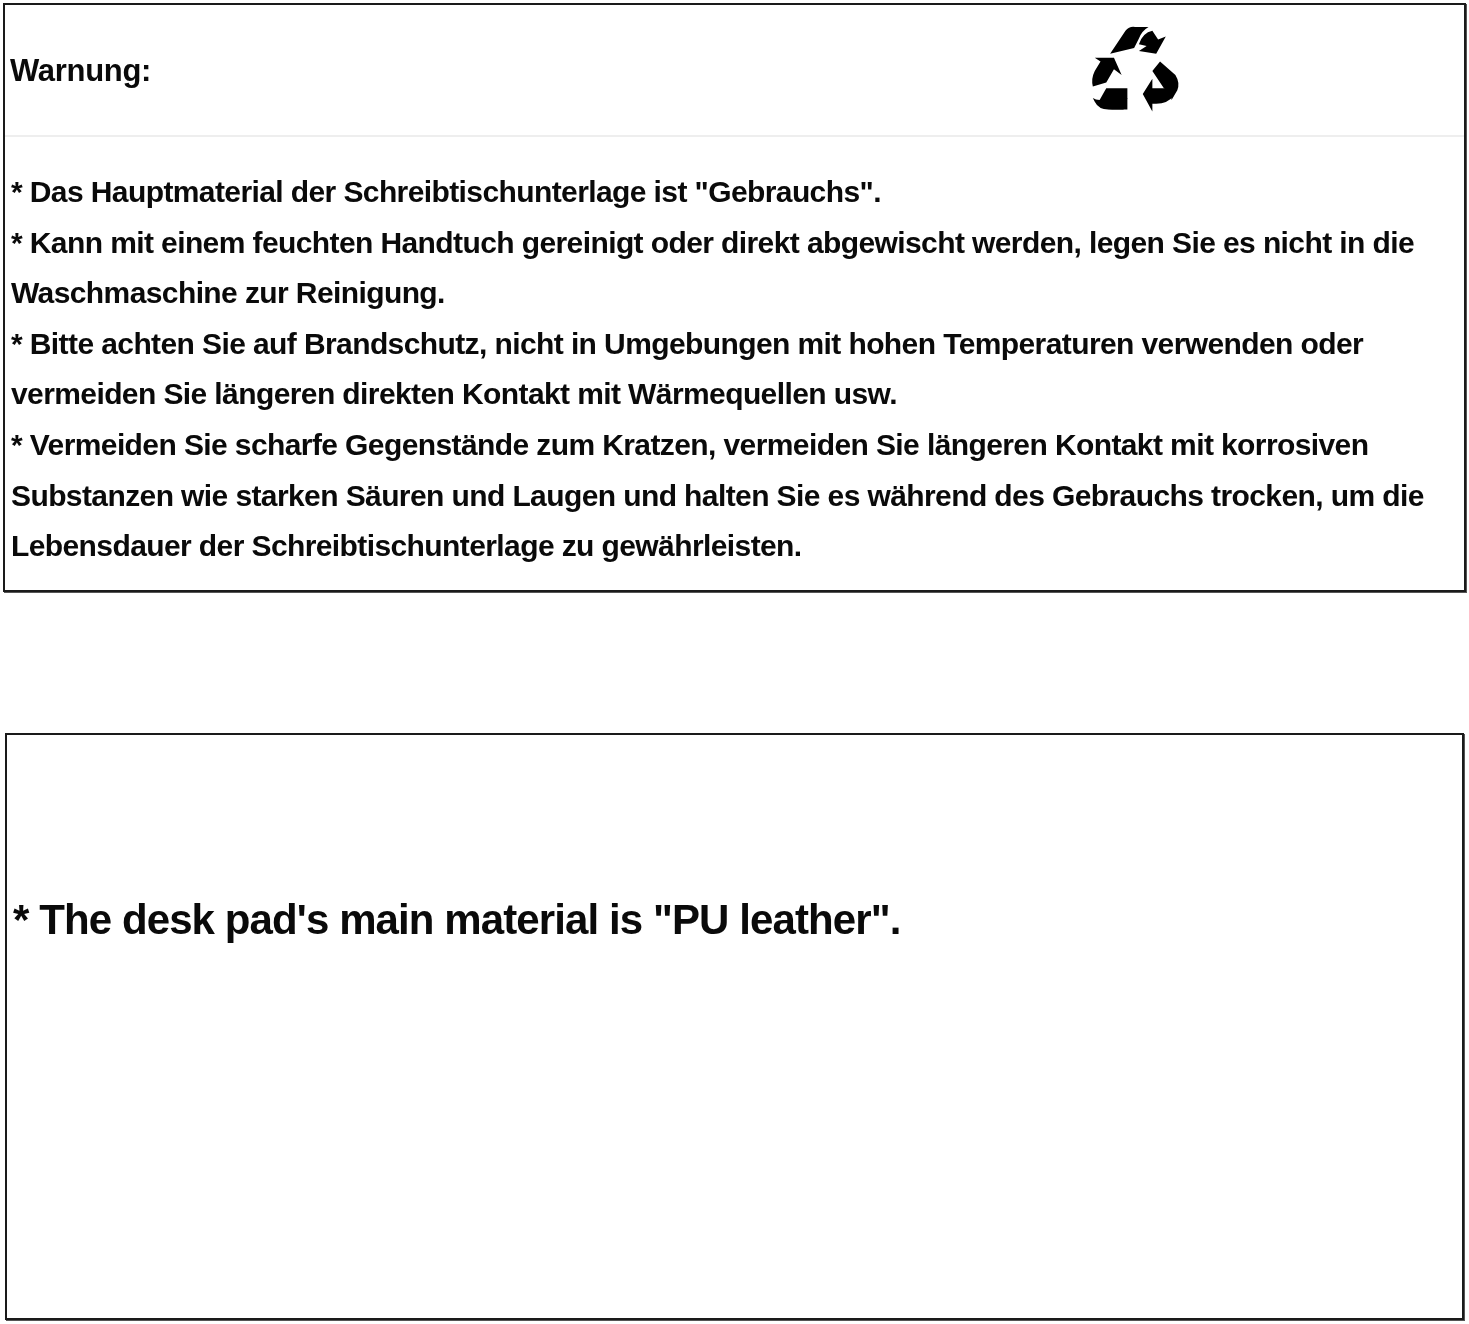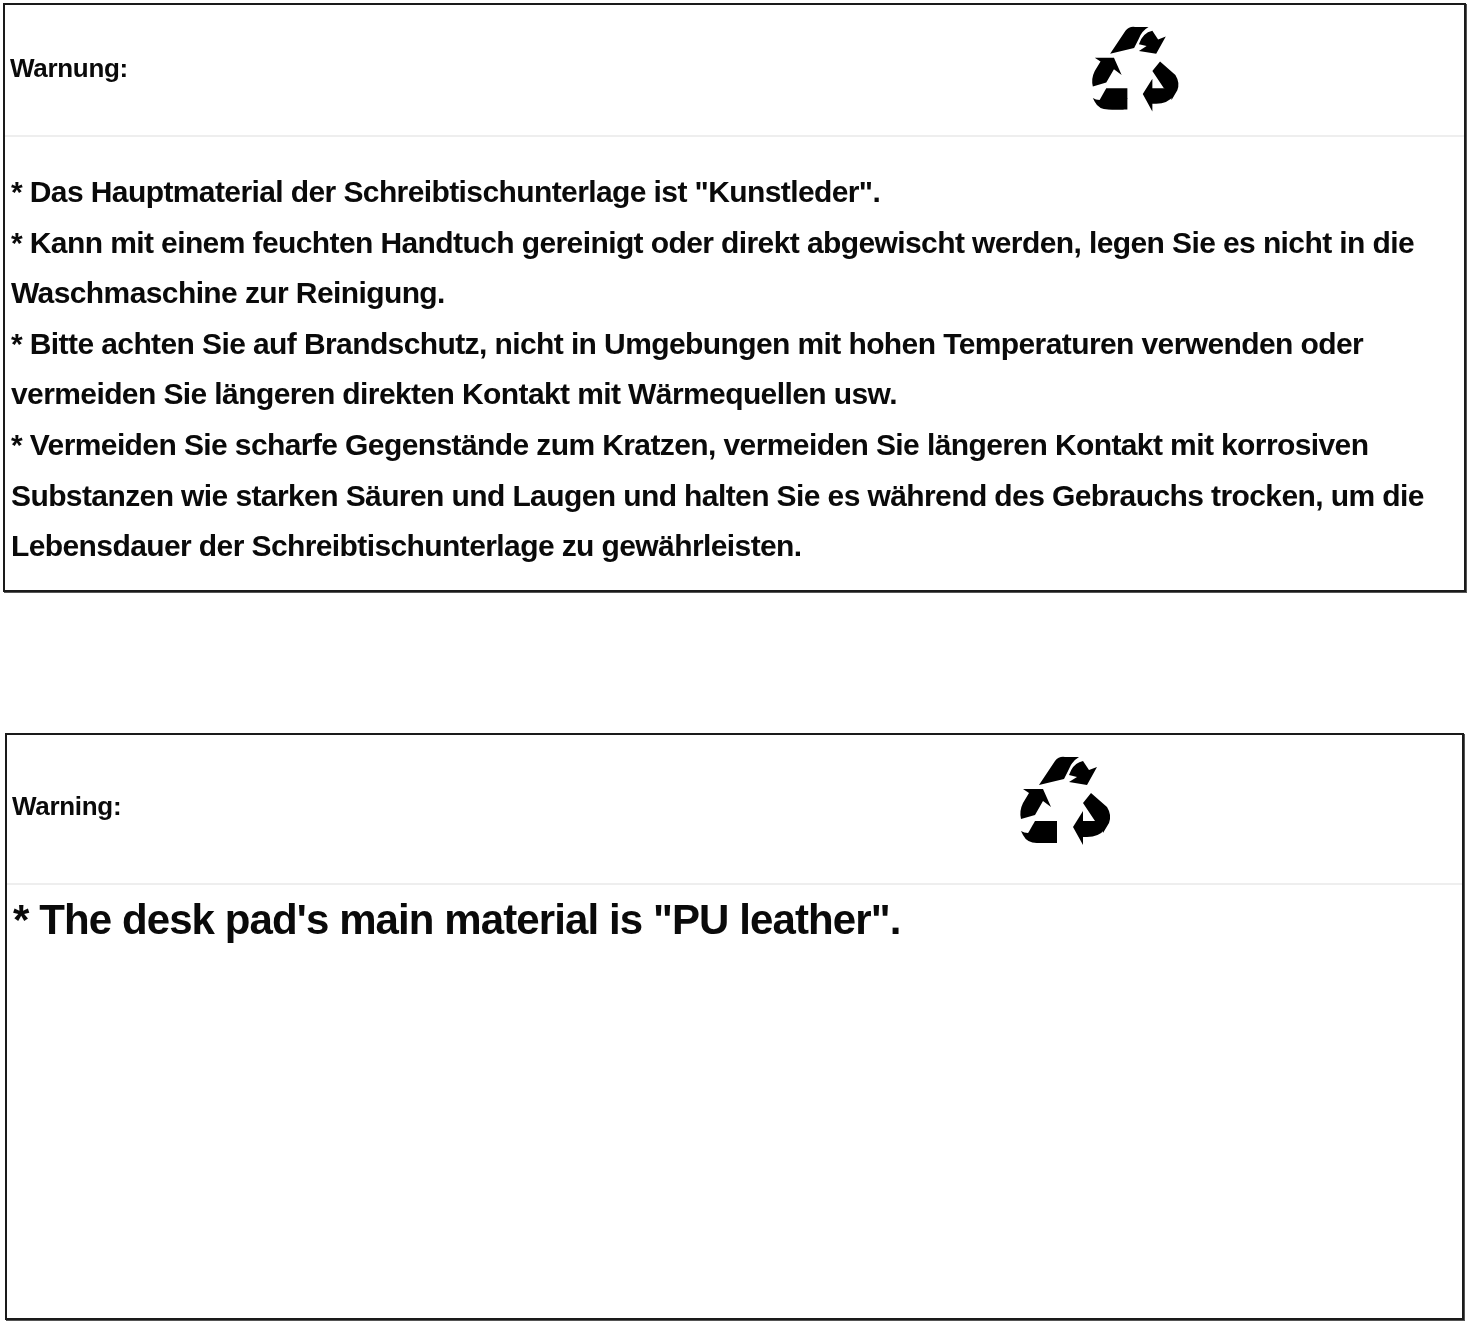--- a/index.html
+++ b/index.html
@@ -6,21 +6,21 @@
   body { width: 1469px; height: 1324px; position: relative; overflow: hidden;
          font-family: "Liberation Sans", "DejaVu Sans", sans-serif; color: #0a0a0a; }
   .panel { position: absolute; box-sizing: border-box; background: #ffffff;
            border: 2px solid #1a1a1a; box-shadow: 1px 1px 0 #555; }
   #panel-de { left: 3px; top: 3px; width: 1463px; height: 589px; }
   #panel-en { left: 5px; top: 733px; width: 1459px; height: 587px; }
   .panel-header { position: absolute; left: 0; right: 0; top: 0;
                   border-bottom: 2px solid #eeeeee; }
   #panel-de .panel-header { height: 130px; }
   #panel-en .panel-header { height: 148px; }
-  .warn-title { position: absolute; left: 5px; font-weight: bold; font-size: 26px;
+  .warn-title { position: absolute; left: 5px; font-weight: bold; font-size: 31px;
                 letter-spacing: -0.3px; }
   #panel-de .warn-title { top: 48px; }
   #panel-en .warn-title { top: 56px; }
   .recycle { position: absolute; }
   #panel-de .recycle { left: 1082px; top: 20px; width: 100px; height: 96px; }
   #panel-en .recycle { left: 1010px; top: 16px; width: 100px; height: 108px; }
   .recycle svg { width: 100%; height: 100%; display: block; }
   .body-text { position: absolute; left: 6px; right: 10px; font-weight: bold;
                letter-spacing: -0.6px; }
   #panel-de .body-text { top: 162px; font-size: 30px; line-height: 50.6px; }
@@ -44,40 +44,24 @@
           <path d="M88 74 Q82 82 70 82 L66 82 L66 90 L56 72 L66 56 L66 66 L82 66 Z"></path>
 
           <path d="M36 82 L20 82 Q10 82 6 74 L4 70 Q10 74 20 70 L40 70 Z" transform="translate(0,6)"></path>
           <path d="M4 64 Q2 56 6 48 L12 38 L6 34 L26 34 L34 52 L26 46 L18 60 Z"></path>
           <path d="M18 66 L40 66 L40 88 L24 88 Q14 88 10 80 Z"></path>
         </g>
       </svg>
     </div>
   </div>
   <div class="body-text">
-    <p class="para">* Das Hauptmaterial der Schreibtischunterlage ist "Kunstleder".</p>
+    <p class="para">* Das Hauptmaterial der Schreibtischunterlage ist "Gebrauchs".</p>
     <p class="para">* Kann mit einem feuchten Handtuch gereinigt oder direkt abgewischt werden, legen Sie es nicht in die Waschmaschine zur Reinigung.</p>
     <p class="para">* Bitte achten Sie auf Brandschutz, nicht in Umgebungen mit hohen Temperaturen verwenden oder vermeiden Sie längeren direkten Kontakt mit Wärmequellen usw.</p>
     <p class="para">* Vermeiden Sie scharfe Gegenstände zum Kratzen, vermeiden Sie längeren Kontakt mit korrosiven Substanzen wie starken Säuren und Laugen und halten Sie es während des Gebrauchs trocken, um die Lebensdauer der Schreibtischunterlage zu gewährleisten.</p>
   </div>
 </div>
 
 <div class="panel" id="panel-en">
-  <div class="panel-header">
-    <div class="warn-title">Warning:</div>
-    <div class="recycle">
-      <svg viewBox="0 0 100 100" xmlns="http://www.w3.org/2000/svg">
-        <g fill="#000">
-          <path d="M22 30 L38 6 Q42 1 48 2 L62 2 Q55 6 52 14 L47 24 Z"></path>
-          <path d="M52 20 Q56 8 66 6 L72 15 L80 12 L70 30 L52 27 L60 22 Z"></path>
-          <path d="M74 38 L90 52 Q95 60 92 68 L86 78 Q86 70 78 66 L66 48 Z"></path>
-          <path d="M88 74 Q82 82 70 82 L66 82 L66 90 L56 72 L66 56 L66 66 L82 66 Z"></path>
-          <path d="M36 82 L20 82 Q10 82 6 74 L4 70 Q10 74 20 70 L40 70 Z" transform="translate(0,6)"></path>
-          <path d="M4 64 Q2 56 6 48 L12 38 L6 34 L26 34 L34 52 L26 46 L18 60 Z"></path>
-          <path d="M18 66 L40 66 L40 88 L24 88 Q14 88 10 80 Z"></path>
-        </g>
-      </svg>
-    </div>
-  </div>
   <div class="body-text">
     <p class="para">* The desk pad's main material is "PU leather".</p>
   </div>
 </div>
 
 </body></html>

